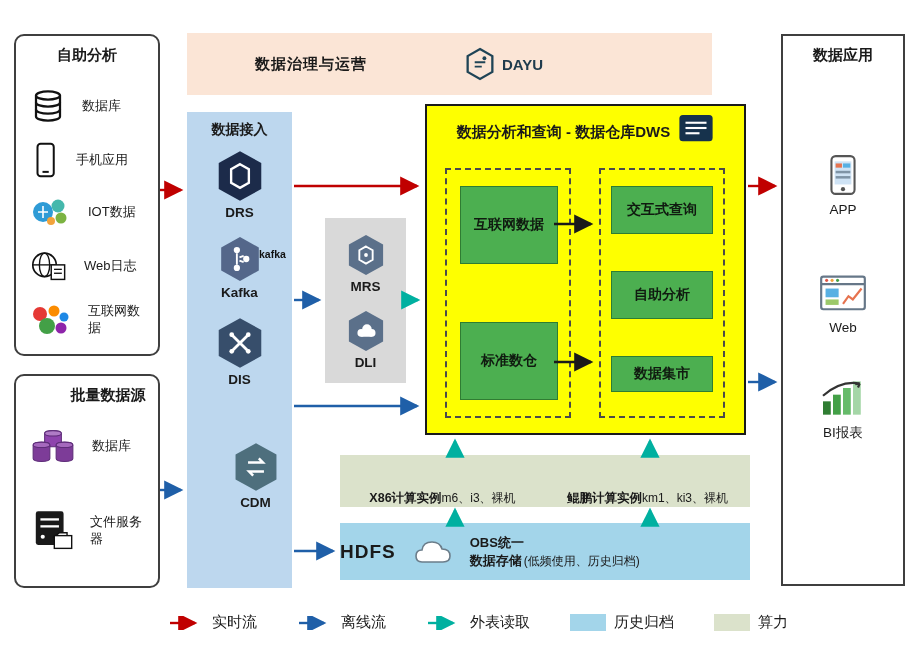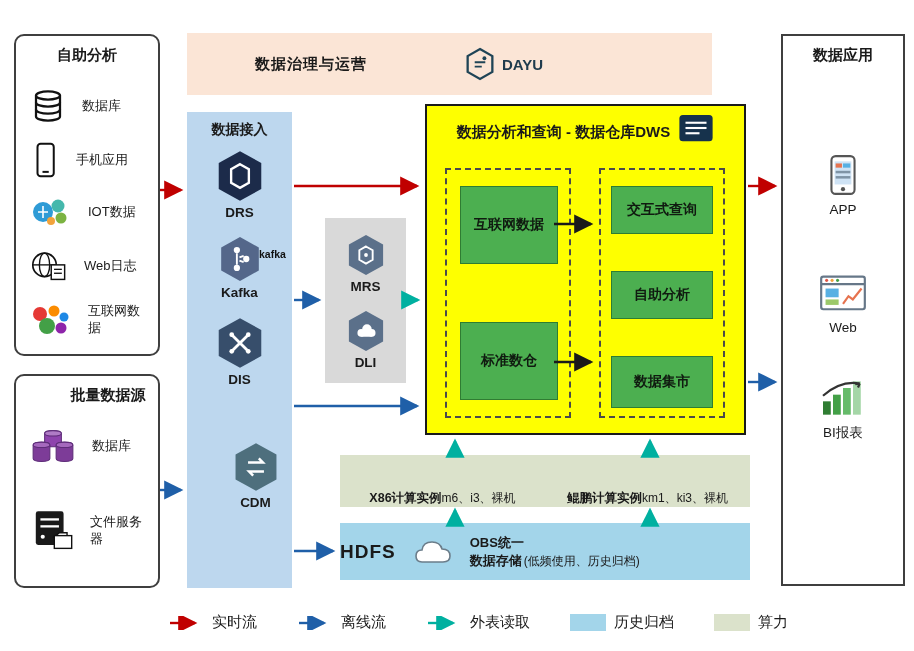--- a/index.html
+++ b/index.html
@@ -243,21 +243,21 @@
       </div>
     </div>
 
     <div class="dashed" style="left:172px; top:62px; width:126px; height:250px;">
       <div class="greenbox" style="left:10px; top:16px; width:102px; height:48px;">
         <span>交互式查询</span>
       </div>
       <div class="greenbox" style="left:10px; top:101px; width:102px; height:48px;">
         <span>自助分析</span>
       </div>
-      <div class="greenbox" style="left:10px; top:186px; width:102px; height:52px;">
+      <div class="greenbox" style="left:10px; top:186px; width:102px; height:36px;">
         <span>数据集市</span>
       </div>
     </div>
   </div>
 
   <div class="compute">
     <div class="compute-half">
       <span class="t">X86计算实例</span>
       <span>m6、i3、裸机</span>
     </div>

